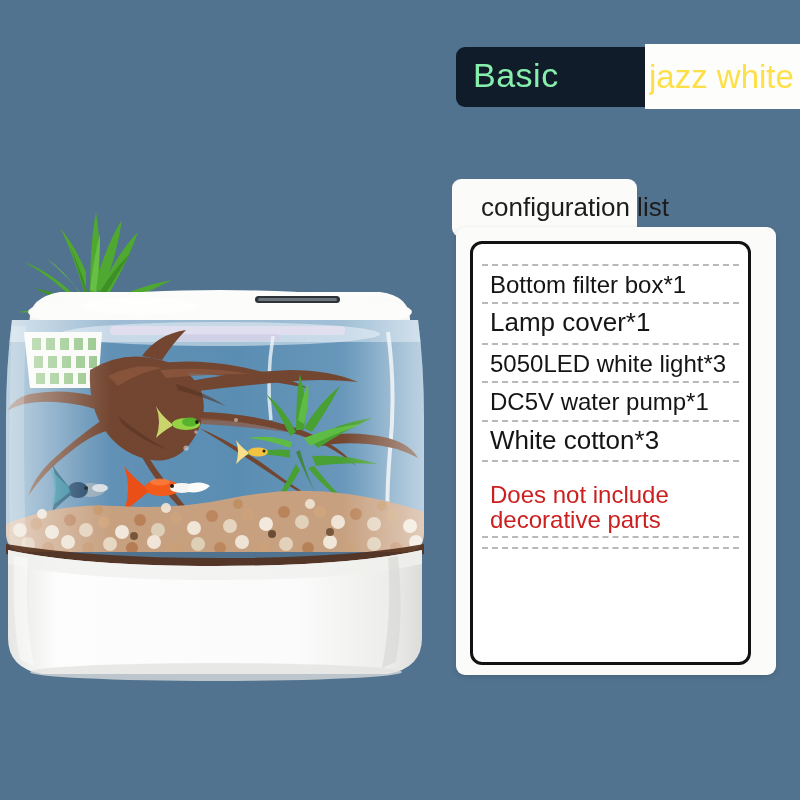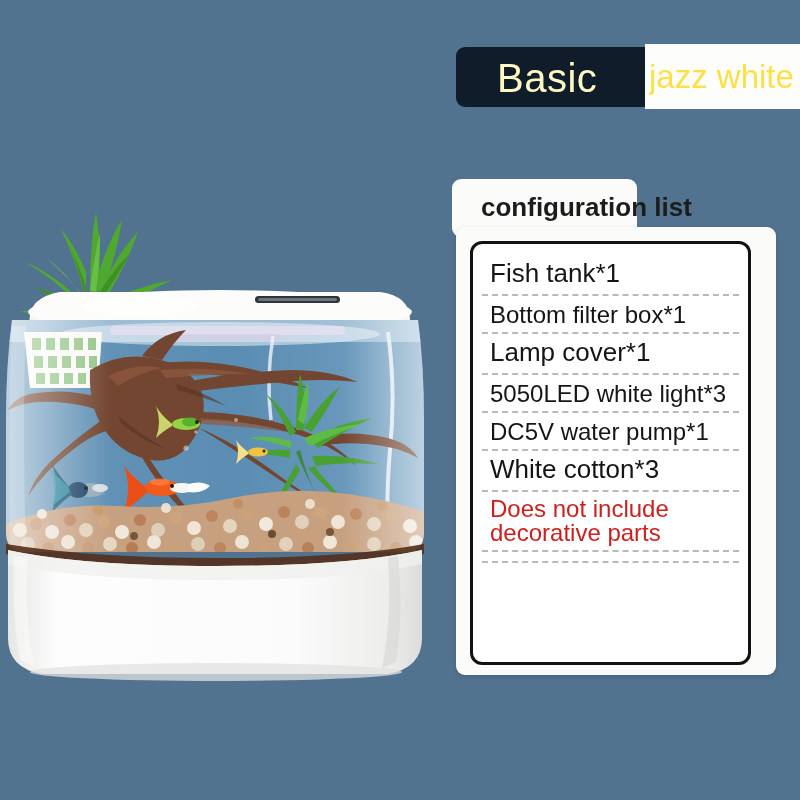--- a/index.html
+++ b/index.html
@@ -27,24 +27,24 @@
     left: 456px;
     top: 47px;
     width: 334px;
     height: 60px;
     background: #111c2b;
     border-radius: 9px;
     z-index: 5;
   }
   #header-basic-label {
     position: absolute;
-    left: 497px;
+    left: 473px;
     top: 56px;
-    font-size: 40px;
-    color: #fef9c3;
+    font-size: 34px;
+    color: #86efac;
     letter-spacing: 0.5px;
     z-index: 7;
     white-space: nowrap;
   }
   #header-variant-box {
     position: absolute;
     left: 645px;
     top: 44px;
     width: 160px;
     height: 65px;
@@ -76,21 +76,20 @@
     z-index: 4;
   }
   #config-tab-label {
     position: absolute;
     left: 481px;
     top: 192px;
     font-size: 26px;
     color: #1c1c1c;
     z-index: 6;
     white-space: nowrap;
-    font-weight: bold;
   }
   #config-card {
     position: absolute;
     left: 456px;
     top: 227px;
     width: 320px;
     height: 448px;
     background: #fbfbf9;
     border-radius: 9px;
     z-index: 5;
@@ -121,21 +120,21 @@
     position: absolute;
     left: 9px;
     right: 9px;
     bottom: 0;
     border-bottom: 2px dashed #b9b9b9;
   }
   .sz-lg   { font-size: 26px; padding-top: 4px;  padding-bottom: 7px; }
   .sz-md   { font-size: 24px; padding-top: 5px;  padding-bottom: 6px; }
   .sz-sm   { font-size: 24px; padding-top: 5px;  padding-bottom: 6px; }
   .red     { color: #cc2020; }
-  .red-wrap{ white-space: normal; line-height: 1.02; }
+  .red-wrap{ white-space: normal; line-height: 1.02; margin-top: 16px; }
 
   
   #product-photo {
     position: absolute;
     left: -10px;
     top: 120px;
     width: 450px;
     height: 580px;
     z-index: 2;
   }
@@ -416,21 +415,21 @@
   <div id="header-banner"></div>
   <div id="header-variant-box"></div>
   <div id="header-basic-label">Basic</div>
   <div id="header-variant-label">jazz white</div>
 
   <div id="config-tab"></div>
   <div id="config-tab-label">configuration list</div>
 
   <div id="config-card"></div>
   <div id="config-list-box">
-      <div class="config-item sz-lg"><span>Fish tank*1</span><span class="sep"></span></div>
+      <div class="config-item sz-lg"><span class="sep"></span></div>
       <div class="config-item sz-sm"><span>Bottom filter box*1</span><span class="sep"></span></div>
       <div class="config-item sz-lg"><span>Lamp cover*1</span><span class="sep"></span></div>
       <div class="config-item sz-md"><span>5050LED white light*3</span><span class="sep"></span></div>
       <div class="config-item sz-md"><span>DC5V water pump*1</span><span class="sep"></span></div>
       <div class="config-item sz-lg"><span>White cotton*3</span><span class="sep"></span></div>
       <div class="config-item sz-md red red-wrap"><span>Does not include decorative parts</span><span class="sep"></span></div>
       <div class="config-item sz-md red"><span class="sep"></span></div>
     </div>
 
 </div>

